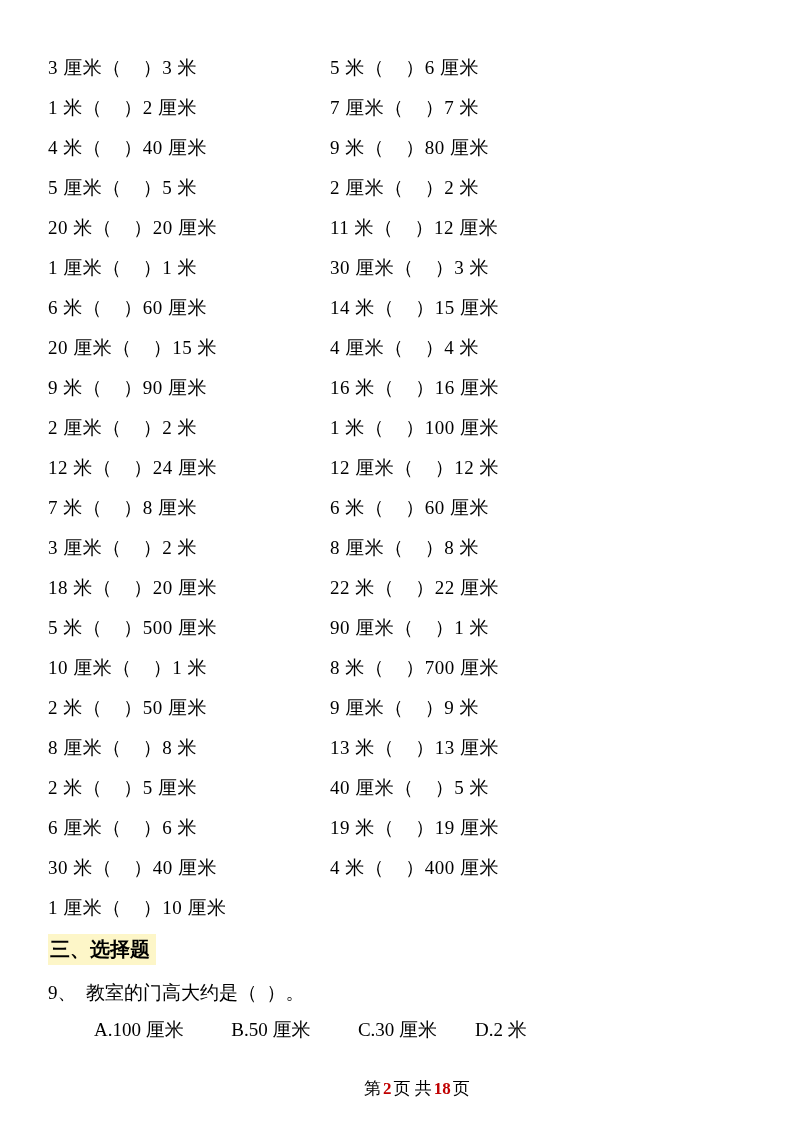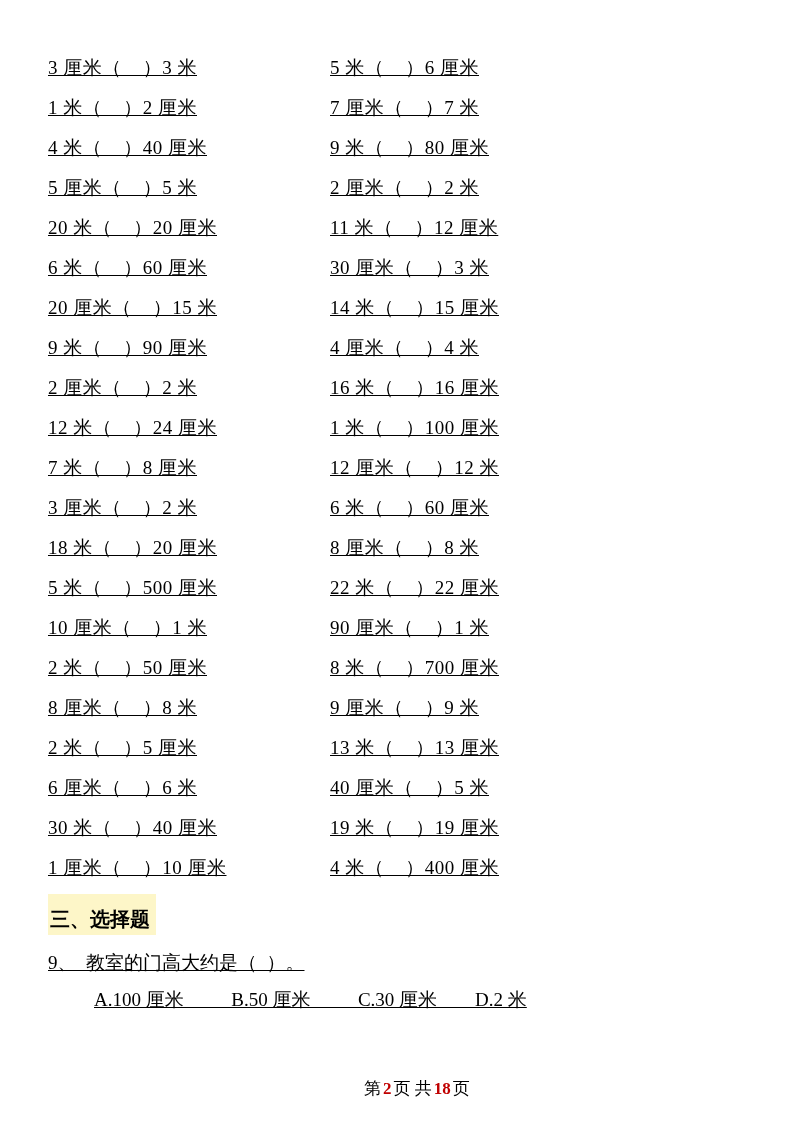--- a/index.html
+++ b/index.html
@@ -16,21 +16,20 @@
     overflow: hidden;
   }
   .page {
     position: absolute;
     left: 0;
     top: 0;
     width: 660px;
     height: 1122px;
     box-sizing: border-box;
     padding: 40px 48px 0 48px;
-    text-decoration: underline;
   }
   .columns {
     display: flex;
     flex-direction: row;
     justify-content: flex-start;
     align-items: flex-start;
     margin-top: 8px;
   }
   .col {
     display: flex;
@@ -48,21 +47,21 @@
     height: 40px;
     white-space: pre;
     letter-spacing: 0.5px;
   }
   .section-title {
     margin-top: 6px;
     font-size: 20px;
     font-weight: bold;
     display: inline-block;
     background: #fdf6c8;
-    padding: 11px 6px 2px 2px;
+    padding: 1px 6px 2px 2px;
     line-height: 28px;
   }
   .mc-question {
     font-size: 19px;
     line-height: 36px;
     margin-top: 10px;
     white-space: pre;
   }
   .mc-options {
     font-size: 19px;
@@ -95,20 +94,21 @@
 <div class="page">
 
   <div class="columns">
 
     <div class="col col-left">
       <div class="q-line">3 厘米（    ）3 米</div>
       <div class="q-line">1 米（    ）2 厘米</div>
       <div class="q-line">4 米（    ）40 厘米</div>
       <div class="q-line">5 厘米（    ）5 米</div>
       <div class="q-line">20 米（    ）20 厘米</div>
+      <div class="q-line">1 厘米（    ）1 米</div>
       <div class="q-line">6 米（    ）60 厘米</div>
       <div class="q-line">20 厘米（    ）15 米</div>
       <div class="q-line">9 米（    ）90 厘米</div>
       <div class="q-line">2 厘米（    ）2 米</div>
       <div class="q-line">12 米（    ）24 厘米</div>
       <div class="q-line">7 米（    ）8 厘米</div>
       <div class="q-line">3 厘米（    ）2 米</div>
       <div class="q-line">18 米（    ）20 厘米</div>
       <div class="q-line">5 米（    ）500 厘米</div>
       <div class="q-line">10 厘米（    ）1 米</div>

